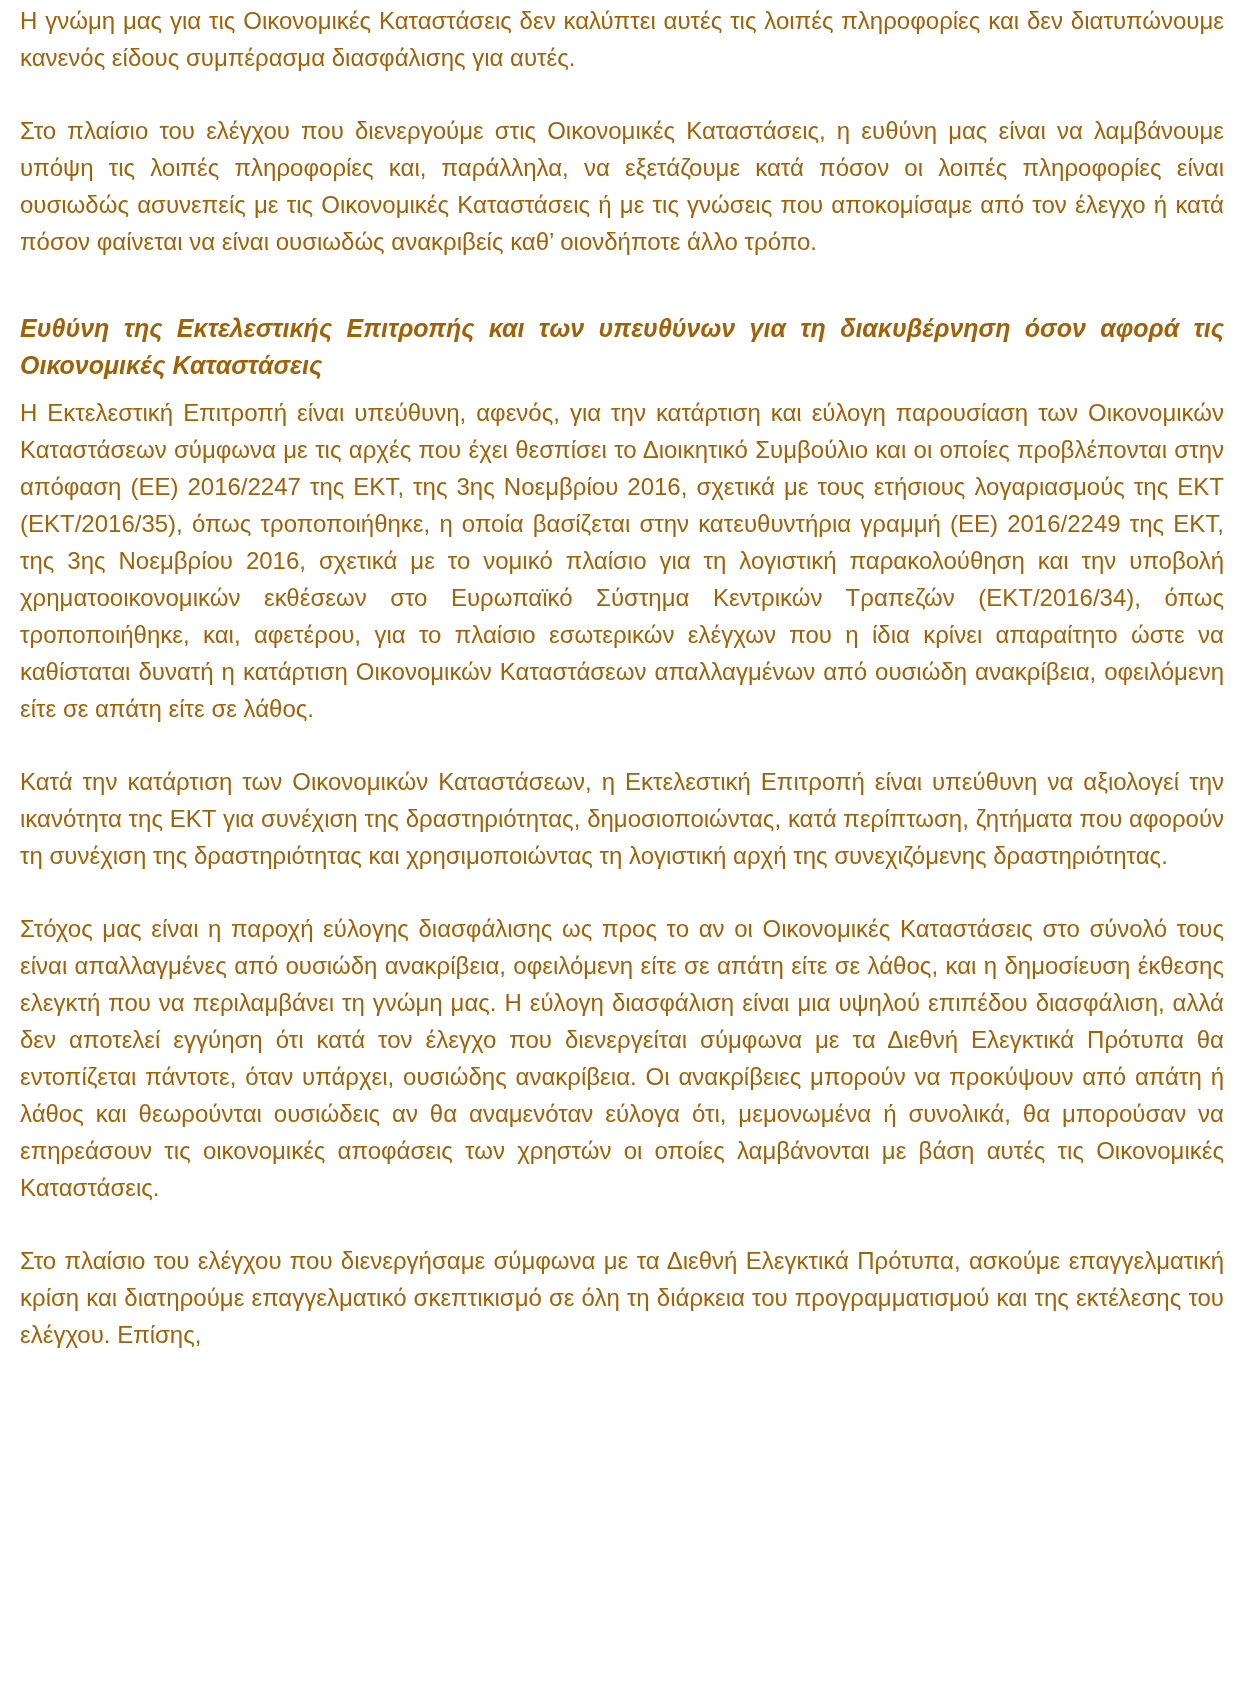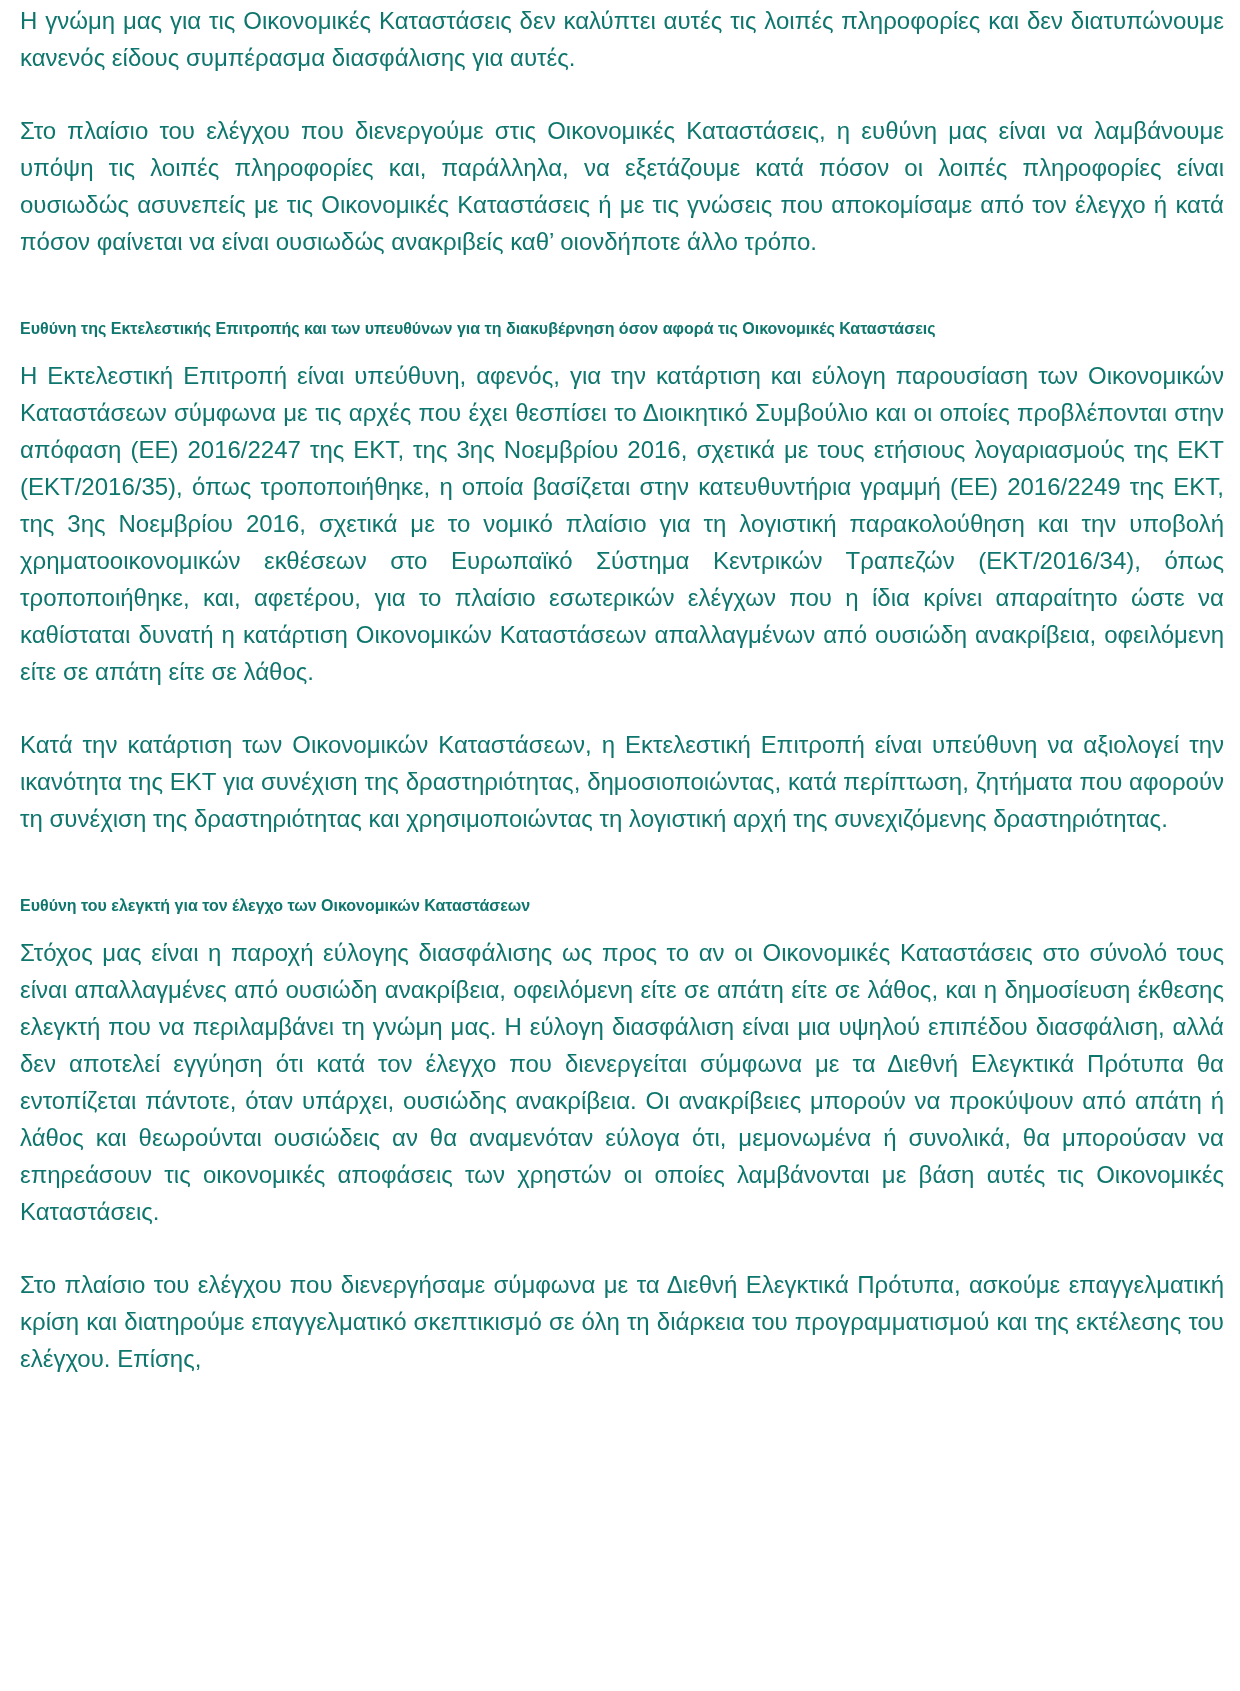--- a/index.html
+++ b/index.html
@@ -6,55 +6,55 @@
     margin: 0;
     padding: 0;
     background: #ffffff;
   }
   .page {
     box-sizing: border-box;
     width: 1240px;
     min-height: 1691px;
     padding: 2px 16px 10px 20px;
     background: #ffffff;
-    color: #0f766e;
+    color: #a16207;
     font-family: "Liberation Sans", "DejaVu Sans", sans-serif;
     font-size: 24px;
     line-height: 37px;
   }
   .para {
     margin: 0 0 36px 0;
     text-align: justify;
     text-justify: inter-word;
   }
   .para:last-child {
     margin-bottom: 15px;
   }
   .heading {
     margin: 50px 0 10px 0;
-    font-size: 16px;
+    font-size: 25px;
     line-height: 37px;
     font-weight: bold;
+    font-style: italic;
     text-align: justify;
     text-justify: inter-word;
   }
 </style>
 </head>
 <body>
 
 <div class="page">
   <p class="para">Η γνώμη μας για τις Οικονομικές Καταστάσεις δεν καλύπτει αυτές τις λοιπές πληροφορίες και δεν διατυπώνουμε κανενός είδους συμπέρασμα διασφάλισης για αυτές.</p>
 
   <p class="para">Στο πλαίσιο του ελέγχου που διενεργούμε στις Οικονομικές Καταστάσεις, η ευθύνη μας είναι να λαμβάνουμε υπόψη τις λοιπές πληροφορίες και, παράλληλα, να εξετάζουμε κατά πόσον οι λοιπές πληροφορίες είναι ουσιωδώς ασυνεπείς με τις Οικονομικές Καταστάσεις ή με τις γνώσεις που αποκομίσαμε από τον έλεγχο ή κατά πόσον φαίνεται να είναι ουσιωδώς ανακριβείς καθ’ οιονδήποτε άλλο τρόπο.</p>
 
   <h2 class="heading">Ευθύνη της Εκτελεστικής Επιτροπής και των υπευθύνων για τη διακυβέρνηση όσον αφορά τις Οικονομικές Καταστάσεις</h2>
 
   <p class="para">Η Εκτελεστική Επιτροπή είναι υπεύθυνη, αφενός, για την κατάρτιση και εύλογη παρουσίαση των Οικονομικών Καταστάσεων σύμφωνα με τις αρχές που έχει θεσπίσει το Διοικητικό Συμβούλιο και οι οποίες προβλέπονται στην απόφαση (ΕΕ) 2016/2247 της ΕΚΤ, της 3ης Νοεμβρίου 2016, σχετικά με τους ετήσιους λογαριασμούς της ΕΚΤ (ΕΚΤ/2016/35), όπως τροποποιήθηκε, η οποία βασίζεται στην κατευθυντήρια γραμμή (ΕΕ) 2016/2249 της ΕΚΤ, της 3ης Νοεμβρίου 2016, σχετικά με το νομικό πλαίσιο για τη λογιστική παρακολούθηση και την υποβολή χρηματοοικονομικών εκθέσεων στο Ευρωπαϊκό Σύστημα Κεντρικών Τραπεζών (ΕΚΤ/2016/34), όπως τροποποιήθηκε, και, αφετέρου, για το πλαίσιο εσωτερικών ελέγχων που η ίδια κρίνει απαραίτητο ώστε να καθίσταται δυνατή η κατάρτιση Οικονομικών Καταστάσεων απαλλαγμένων από ουσιώδη ανακρίβεια, οφειλόμενη είτε σε απάτη είτε σε λάθος.</p>
 
   <p class="para">Κατά την κατάρτιση των Οικονομικών Καταστάσεων, η Εκτελεστική Επιτροπή είναι υπεύθυνη να αξιολογεί την ικανότητα της ΕΚΤ για συνέχιση της δραστηριότητας, δημοσιοποιώντας, κατά περίπτωση, ζητήματα που αφορούν τη συνέχιση της δραστηριότητας και χρησιμοποιώντας τη λογιστική αρχή της συνεχιζόμενης δραστηριότητας.</p>
 
 
-  <h2 class="heading">Ευθύνη του ελεγκτή για τον έλεγχο των Οικονομικών Καταστάσεων</h2>
 
   <p class="para">Στόχος μας είναι η παροχή εύλογης διασφάλισης ως προς το αν οι Οικονομικές Καταστάσεις στο σύνολό τους είναι απαλλαγμένες από ουσιώδη ανακρίβεια, οφειλόμενη είτε σε απάτη είτε σε λάθος, και η δημοσίευση έκθεσης ελεγκτή που να περιλαμβάνει τη γνώμη μας. Η εύλογη διασφάλιση είναι μια υψηλού επιπέδου διασφάλιση, αλλά δεν αποτελεί εγγύηση ότι κατά τον έλεγχο που διενεργείται σύμφωνα με τα Διεθνή Ελεγκτικά Πρότυπα θα εντοπίζεται πάντοτε, όταν υπάρχει, ουσιώδης ανακρίβεια. Οι ανακρίβειες μπορούν να προκύψουν από απάτη ή λάθος και θεωρούνται ουσιώδεις αν θα αναμενόταν εύλογα ότι, μεμονωμένα ή συνολικά, θα μπορούσαν να επηρεάσουν τις οικονομικές αποφάσεις των χρηστών οι οποίες λαμβάνονται με βάση αυτές τις Οικονομικές Καταστάσεις.</p>
 
   <p class="para">Στο πλαίσιο του ελέγχου που διενεργήσαμε σύμφωνα με τα Διεθνή Ελεγκτικά Πρότυπα, ασκούμε επαγγελματική κρίση και διατηρούμε επαγγελματικό σκεπτικισμό σε όλη τη διάρκεια του προγραμματισμού και της εκτέλεσης του ελέγχου. Επίσης,</p>
 </div>
 
 </body></html>

